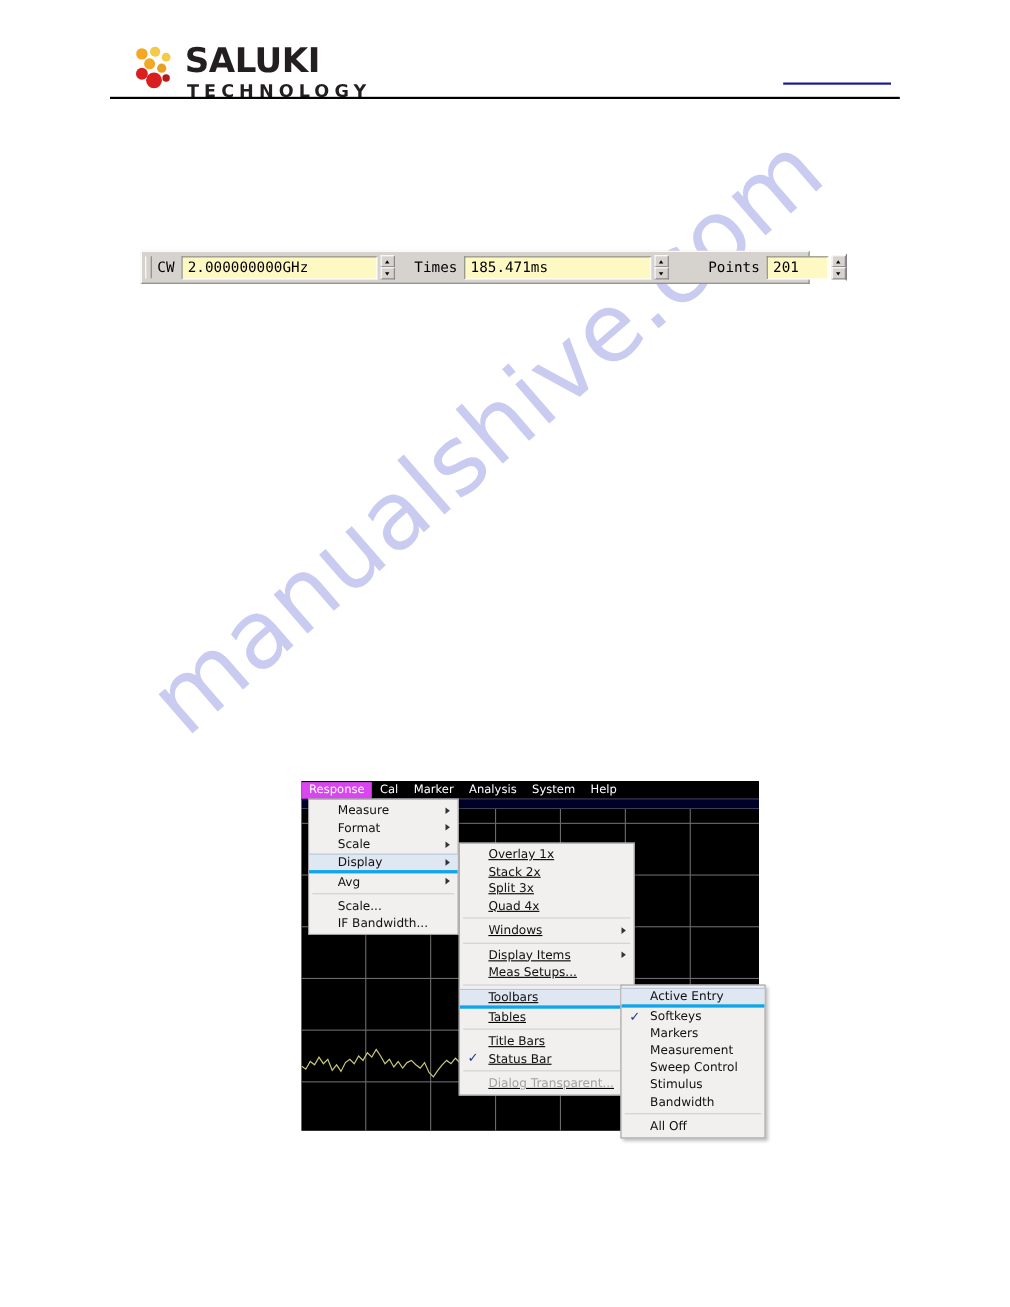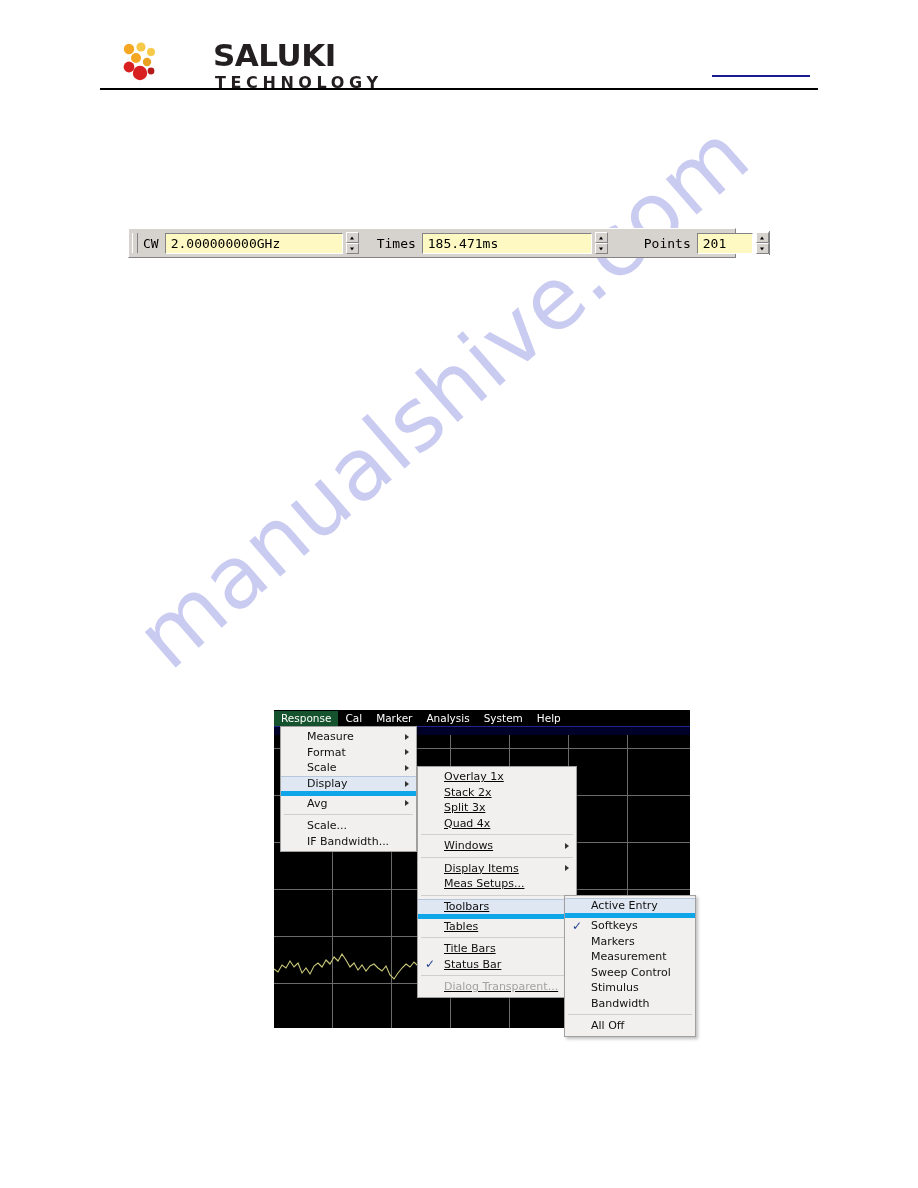--- a/index.html
+++ b/index.html
@@ -48,21 +48,20 @@
     width: 918px;
     height: 100px;
     z-index: 10;
   }
   #logo-block {
     position: absolute;
     left: 120px;
     top: 40px;
     display: flex;
     align-items: flex-start;
-    gap: 45px;
   }
   #logo-mark {
     width: 44px;
     height: 44px;
     position: relative;
     margin-right: 4px;
     flex: 0 0 auto;
   }
   #logo-wordmark {
     display: flex;
@@ -223,21 +222,21 @@
     z-index: 3;
   }
   .menu-bar-item {
     font-size: 10.5px;
     color: #ffffff;
     padding: 1px 7px 2px 7px;
     white-space: nowrap;
     line-height: 12px;
   }
   .menu-bar-item.active {
-    background: #14532d;
+    background: #d946ef;
     color: #ffffff;
   }
   #vna-titlestrip {
     position: absolute;
     left: 0; top: 16px;
     width: 416px;
     height: 9px;
     background: #000128;
     border-top: 1px solid #21218a;
     box-sizing: border-box;
@@ -287,21 +286,21 @@
     line-height: 15.5px;
     font-size: 11px;
     color: #101010;
     padding-left: 26px;
     padding-right: 22px;
     white-space: nowrap;
   }
   .menu-item.highlight {
     background: #dfe7f2;
     border-top: 1px solid #b6c7dd;
-    border-bottom: 5px solid #0ea5e9;
+    border-bottom: 3px solid #0ea5e9;
     height: 14px;
     line-height: 13px;
   }
   .menu-item.disabled { color: #a2a2a2; }
   .menu-sep {
     height: 1px;
     margin: 3px 3px 3px 3px;
     background: #cfcfcf;
   }
   .submenu-arrow {

